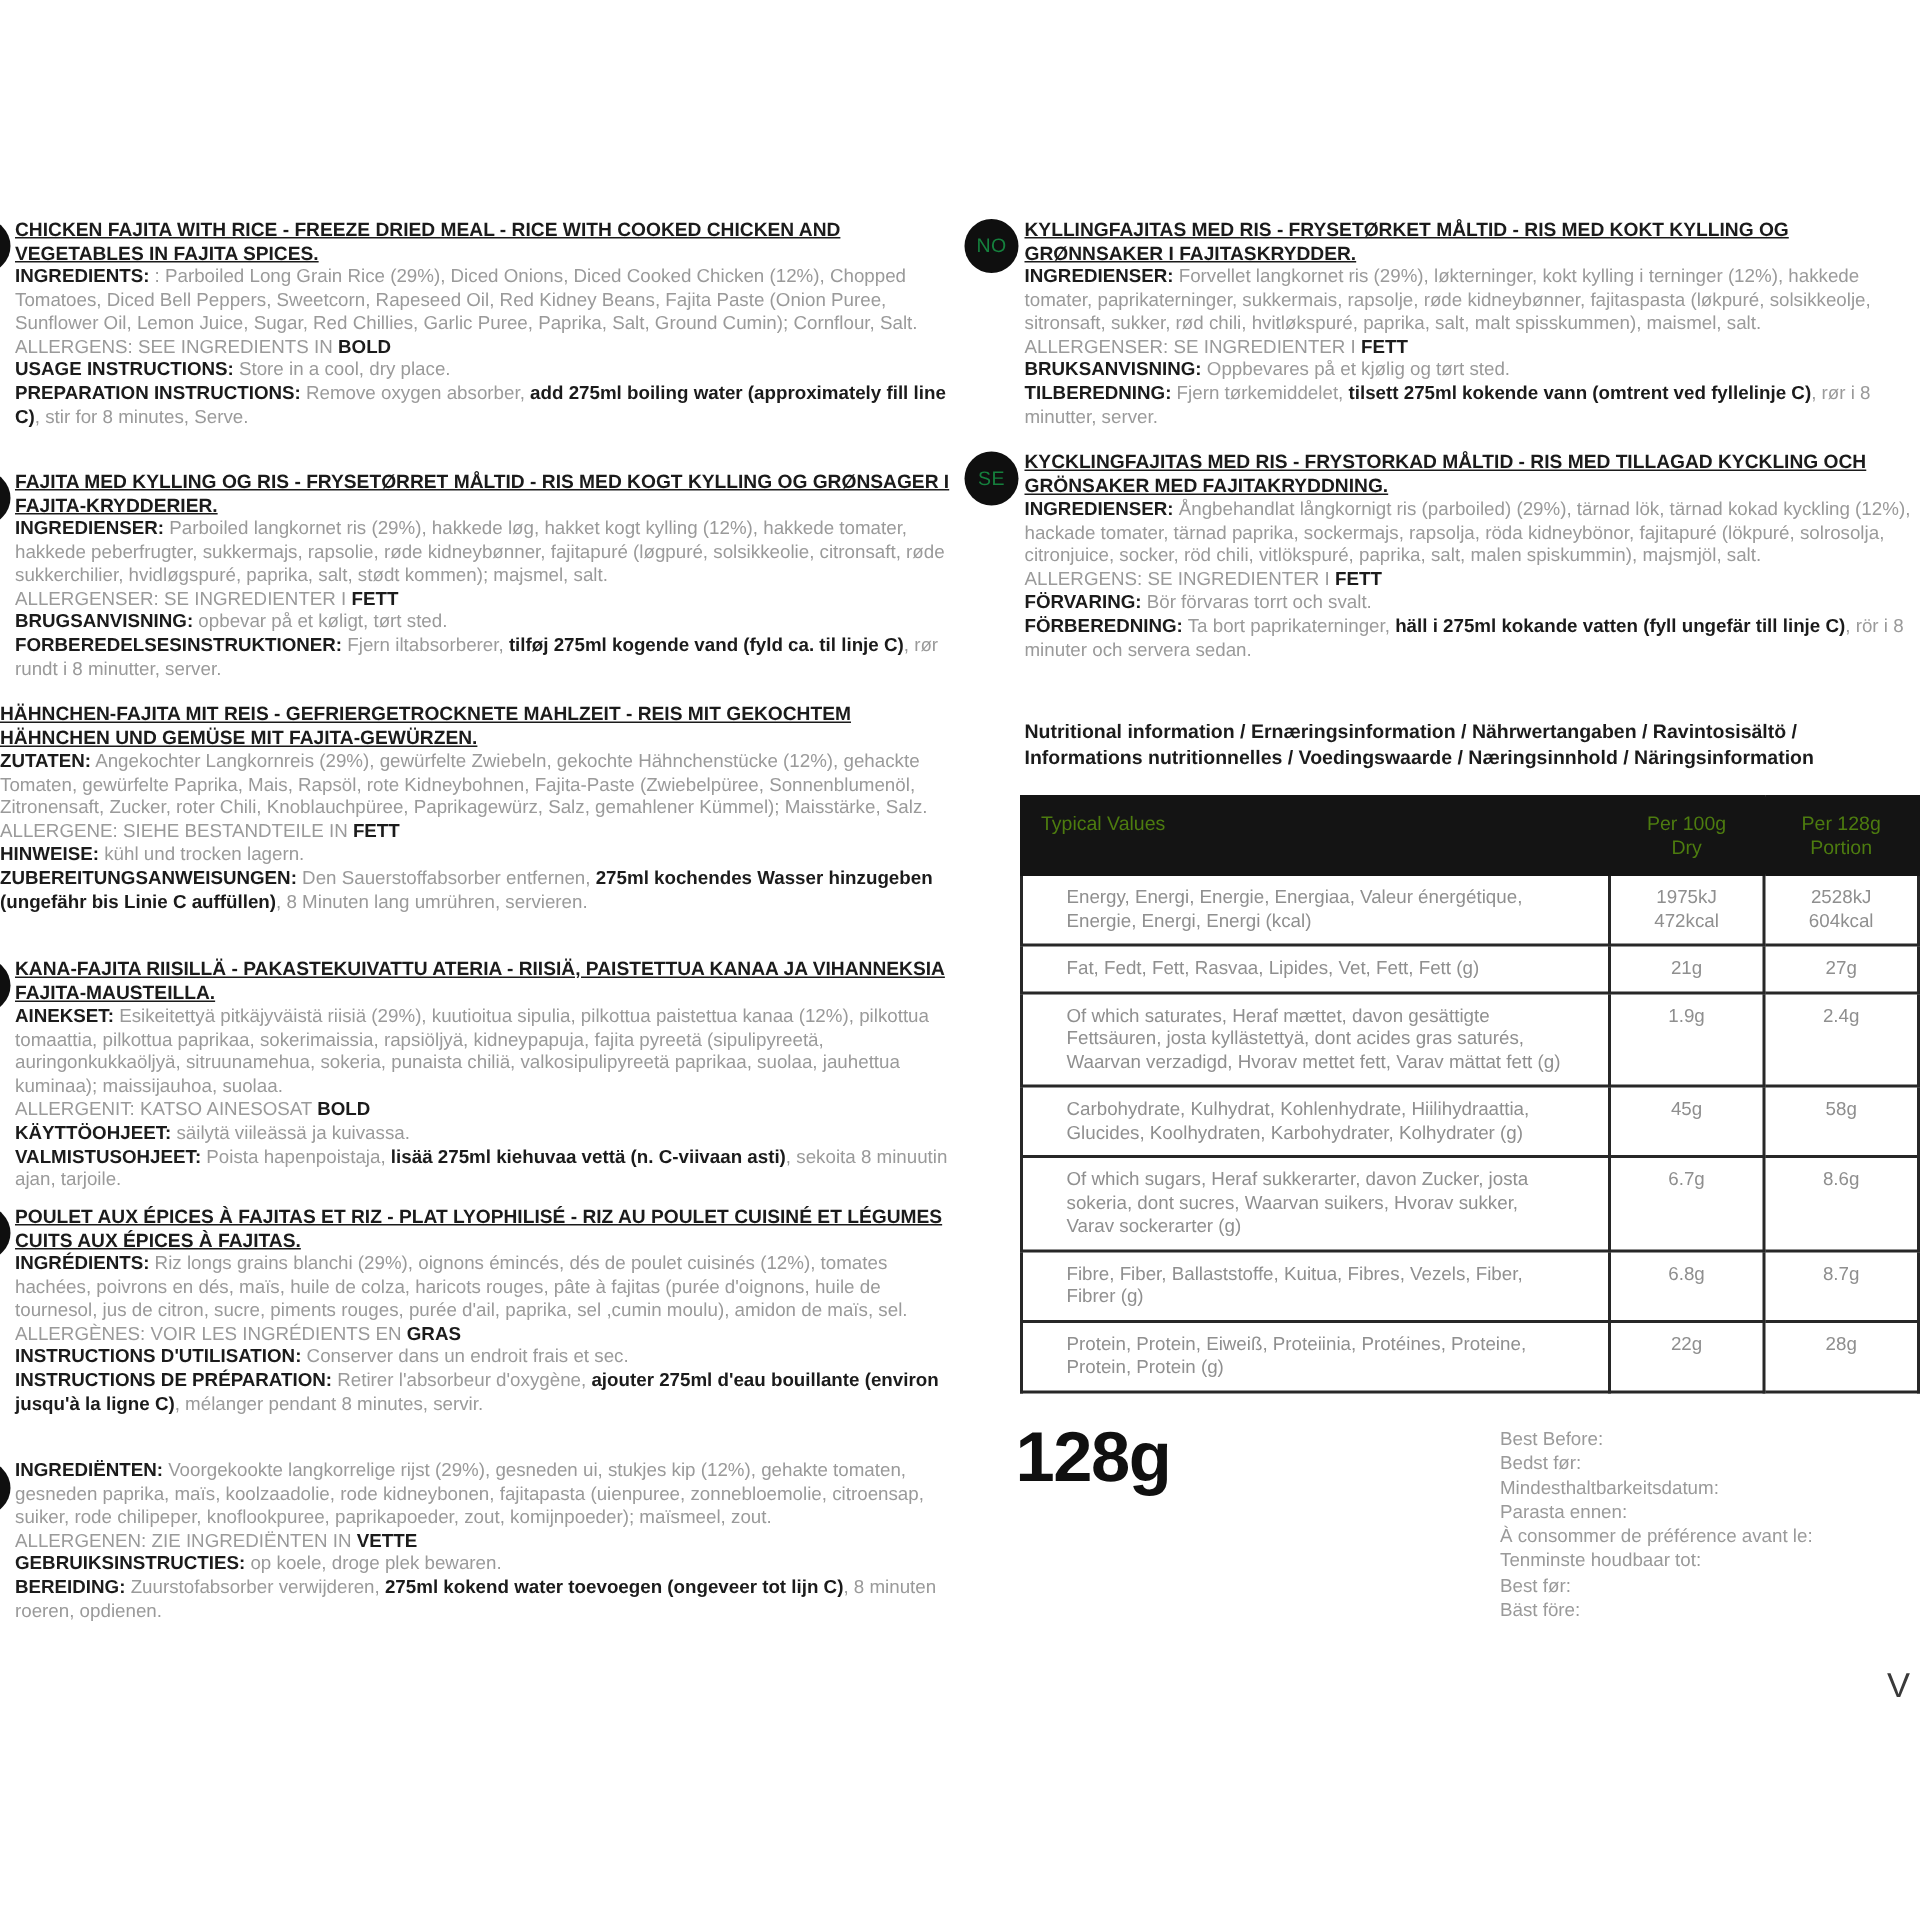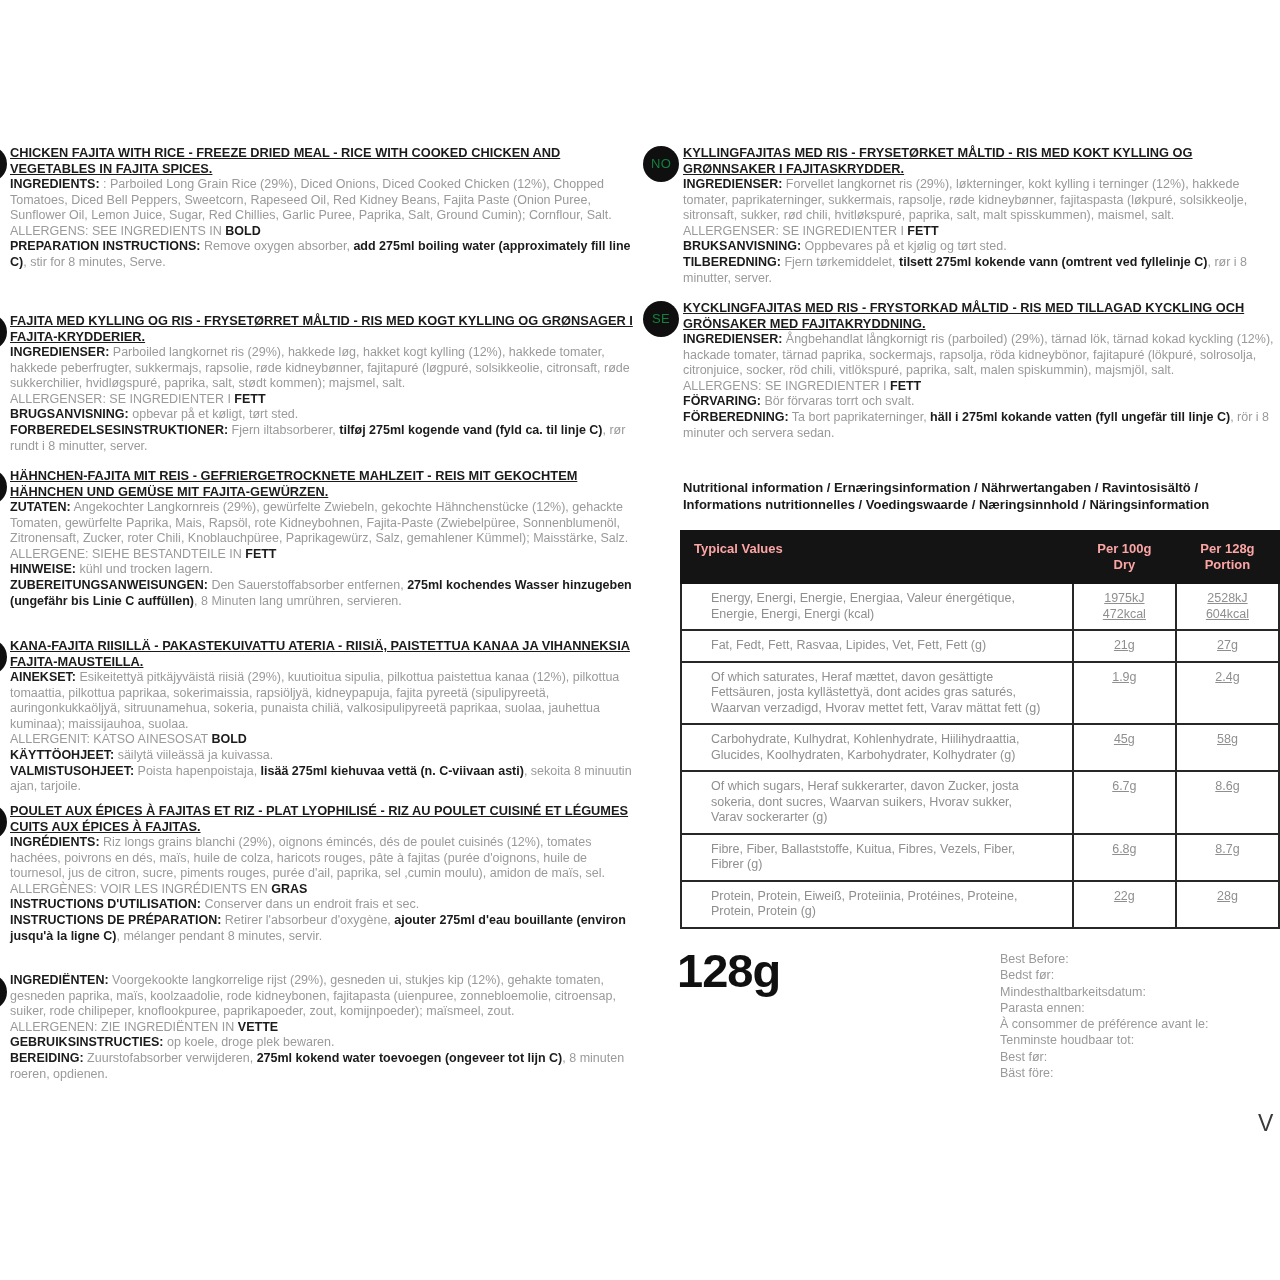--- a/index.html
+++ b/index.html
@@ -25,61 +25,62 @@
   .nut-head {
     position:absolute; left:683px; top:479px; width:600px;
     font-weight:bold; font-size:13px; line-height:17px; color:#1b1b1b; white-space:pre-line;
   }
 
   .nut-table { position:absolute; left:680px; top:530px; border-collapse:collapse; table-layout:fixed; }
   .nut-table col.c1 { width:457px; }
   .nut-table col.c2 { width:81px; }
   .nut-table col.c3 { width:90px; }
   .nut-table th {
-    background:#141414; color:#fca5a5; font-size:13px; line-height:16px;
+    background:#141414; color:#4d7c0f; font-size:13px; line-height:16px;
     padding:9px 12px; white-space:pre-line; vertical-align:top; text-align:center;
-    border:2px solid #141414; font-weight:bold;
+    border:2px solid #141414; font-weight:normal;
   }
   .nut-table th.first { text-align:left; }
   .nut-table td {
     border:2px solid #272727; font-size:12.5px; line-height:15.5px;
     color:#8f8f8f; padding:7px 29px; vertical-align:top;
   }
-  .nut-table td.val { text-align:center; white-space:pre-line;text-decoration:underline; }
+  .nut-table td.val { text-align:center; white-space:pre-line; }
 
   .weight {
     position:absolute; left:677px; top:943px; font-size:47px; font-weight:bold;
     letter-spacing:-1px; color:#101010;
   }
   .bb { position:absolute; left:1000px; top:951px; width:300px; font-size:12.5px; line-height:16.3px; color:#9a9a9a; }
   .vmark { position:absolute; left:1258px; top:1110px; font-size:23px; color:#3a3a3a; }
 </style>
 </head>
 <body>
 
 <div class="page">
 
   <section class="sec" style="left:10px; top:145px; width:623px;">
     <span class="badge badge-left"></span>
     <div class="title">CHICKEN FAJITA WITH RICE - FREEZE DRIED MEAL - RICE WITH COOKED CHICKEN AND VEGETABLES IN FAJITA SPICES.</div>
     <div><span class="lbl">INGREDIENTS:</span><span> : Parboiled Long Grain Rice (29%), Diced Onions, Diced Cooked Chicken (12%), Chopped Tomatoes, Diced Bell Peppers, Sweetcorn, Rapeseed Oil, Red Kidney Beans, Fajita Paste (Onion Puree, Sunflower Oil, Lemon Juice, Sugar, Red Chillies, Garlic Puree, Paprika, Salt, Ground Cumin); Cornflour, Salt.</span></div>
     <div><span>ALLERGENS: SEE INGREDIENTS IN </span><span class="b">BOLD</span></div>
+    <div><span class="lbl">USAGE INSTRUCTIONS:</span><span> Store in a cool, dry place.</span></div>
     <div><span class="lbl">PREPARATION INSTRUCTIONS:</span><span> Remove oxygen absorber, </span><span class="b">add 275ml boiling water (approximately fill line C)</span><span>, stir for 8 minutes, Serve.</span></div>
   </section>
 
   <section class="sec" style="left:10px; top:313px; width:623px;">
     <span class="badge badge-left"></span>
     <div class="title">FAJITA MED KYLLING OG RIS - FRYSETØRRET MÅLTID - RIS MED KOGT KYLLING OG GRØNSAGER I FAJITA-KRYDDERIER.</div>
     <div><span class="lbl">INGREDIENSER:</span><span> Parboiled langkornet ris (29%), hakkede løg, hakket kogt kylling (12%), hakkede tomater, hakkede peberfrugter, sukkermajs, rapsolie, røde kidneybønner, fajitapuré (løgpuré, solsikkeolie, citronsaft, røde sukkerchilier, hvidløgspuré, paprika, salt, stødt kommen); majsmel, salt.</span></div>
     <div><span>ALLERGENSER: SE INGREDIENTER I </span><span class="b">FETT</span></div>
     <div><span class="lbl">BRUGSANVISNING:</span><span> opbevar på et køligt, tørt sted.</span></div>
     <div><span class="lbl">FORBEREDELSESINSTRUKTIONER:</span><span> Fjern iltabsorberer, </span><span class="b">tilføj 275ml kogende vand (fyld ca. til linje C)</span><span>, rør rundt i 8 minutter, server.</span></div>
   </section>
 
-  <section class="sec" style="left:10px; top:468px; width:623px;">
+  <section class="sec" style="left:0; top:468px; width:623px;">
     <span class="badge badge-left"></span>
     <div class="title">HÄHNCHEN-FAJITA MIT REIS - GEFRIERGETROCKNETE MAHLZEIT - REIS MIT GEKOCHTEM HÄHNCHEN UND GEMÜSE MIT FAJITA-GEWÜRZEN.</div>
     <div><span class="lbl">ZUTATEN:</span><span> Angekochter Langkornreis (29%), gewürfelte Zwiebeln, gekochte Hähnchenstücke (12%), gehackte Tomaten, gewürfelte Paprika, Mais, Rapsöl, rote Kidneybohnen, Fajita-Paste (Zwiebelpüree, Sonnenblumenöl, Zitronensaft, Zucker, roter Chili, Knoblauchpüree, Paprikagewürz, Salz, gemahlener Kümmel); Maisstärke, Salz.</span></div>
     <div><span>ALLERGENE: SIEHE BESTANDTEILE IN </span><span class="b">FETT</span></div>
     <div><span class="lbl">HINWEISE:</span><span> kühl und trocken lagern.</span></div>
     <div><span class="lbl">ZUBEREITUNGSANWEISUNGEN:</span><span> Den Sauerstoffabsorber entfernen, </span><span class="b">275ml kochendes Wasser hinzugeben (ungefähr bis Linie C auffüllen)</span><span>, 8 Minuten lang umrühren, servieren.</span></div>
   </section>
 
   <section class="sec" style="left:10px; top:638px; width:623px;">
     <span class="badge badge-left"></span>

